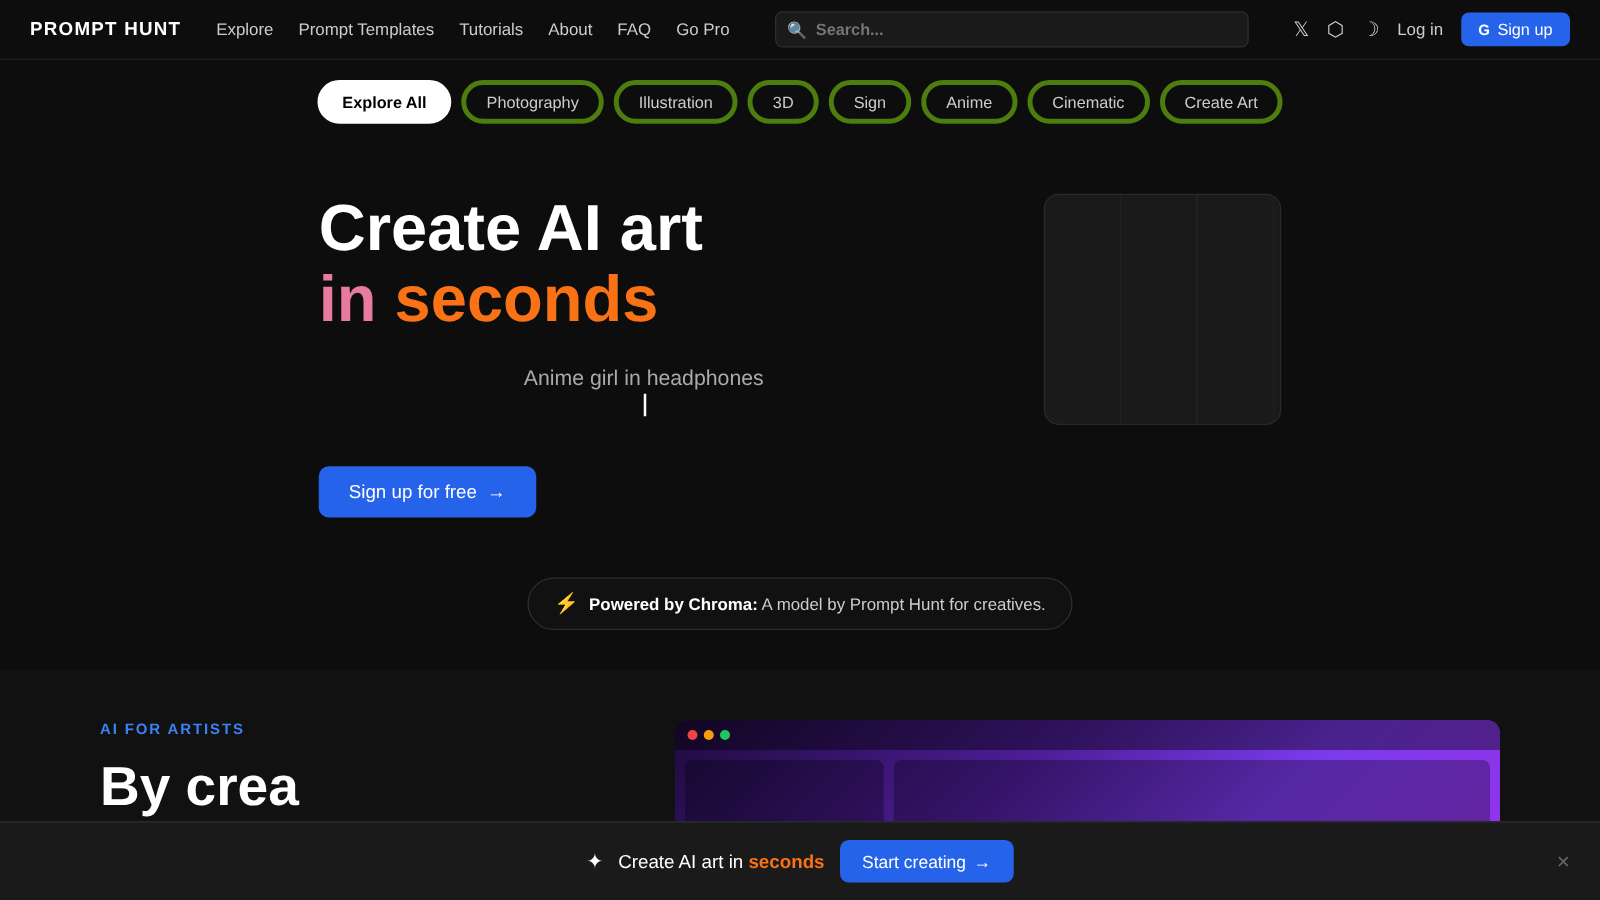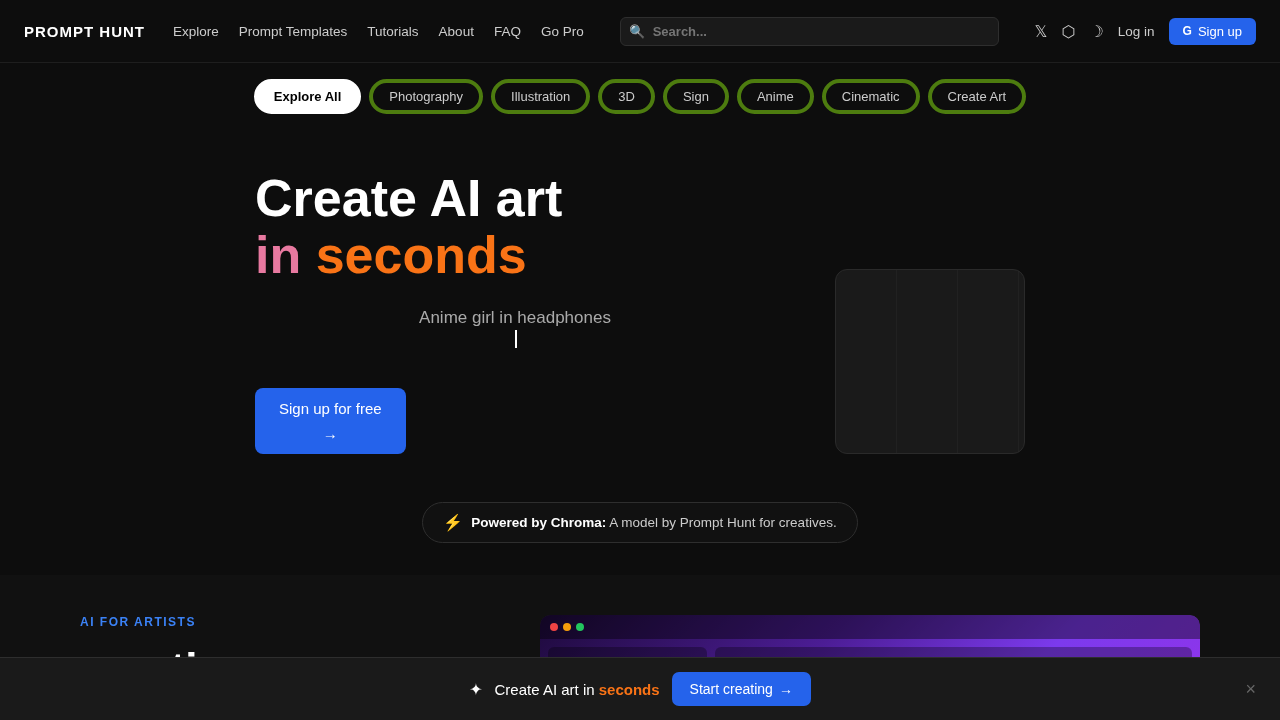--- a/index.html
+++ b/index.html
@@ -10,21 +10,21 @@
       width: 1280px;
       min-height: 720px;
       overflow-x: hidden;
     }
 
     
     nav {
       display: flex;
       align-items: center;
       padding: 0 24px;
-      height: 63px;
+      height: 48px;
       border-bottom: 1px solid #1e1e1e;
       gap: 20px;
     }
     .nav-logo {
       font-weight: 800;
       font-size: 15px;
       letter-spacing: 1px;
       color: #fff;
       white-space: nowrap;
       margin-right: 8px;
@@ -118,21 +118,21 @@
     .cat-btn.active {
       background: #fff;
       color: #000;
       border-color: #fff;
       font-weight: 600;
     }
 
     
     .hero {
       display: flex;
-      align-items: flex-end;
+      align-items: flex-start;
       justify-content: center;
       padding: 48px 80px 40px;
       gap: 60px;
       position: relative;
     }
     .hero-left {
       flex: 1;
       max-width: 520px;
     }
     .hero-title {
@@ -172,21 +172,20 @@
       background: #2563eb;
       border: none;
       color: #fff;
       font-size: 15px;
       padding: 12px 24px;
       border-radius: 8px;
       cursor: pointer;
       display: inline-flex;
       align-items: center;
       gap: 8px;
-      flex-direction: column;
     }
     .hero-image {
       width: 190px;
       height: 185px;
       background: #1a1a1a;
       border-radius: 12px;
       border: 1px solid #2a2a2a;
       flex-shrink: 0;
       position: relative;
       overflow: hidden;
@@ -413,21 +412,20 @@
       <strong>Powered by Chroma:</strong>
       <span> A model by Prompt Hunt for creatives.</span>
     </span>
   </div>
 </div>
 
 <div class="second-section">
   <div class="second-left">
     <div class="tag-label">AI FOR ARTISTS</div>
     <div class="section-title">
-      <div>creativ</div>
       <div>By crea</div>
     </div>
   </div>
   <div class="second-right">
     <div class="mock-browser">
       <div class="mock-browser-bar">
         <div class="dot dot-r"></div>
         <div class="dot dot-y"></div>
         <div class="dot dot-g"></div>
       </div>

